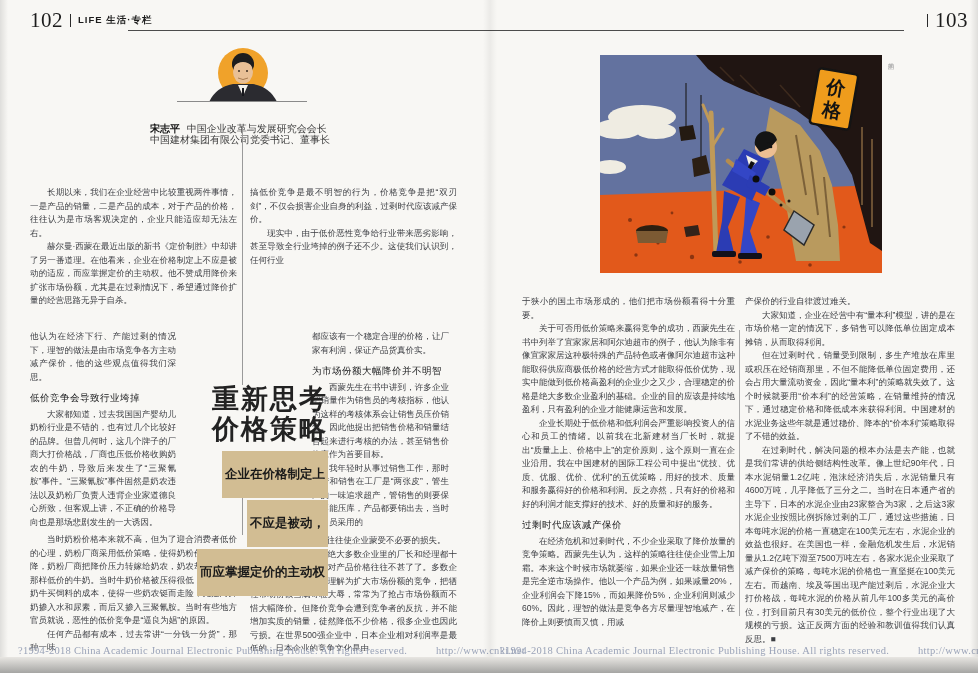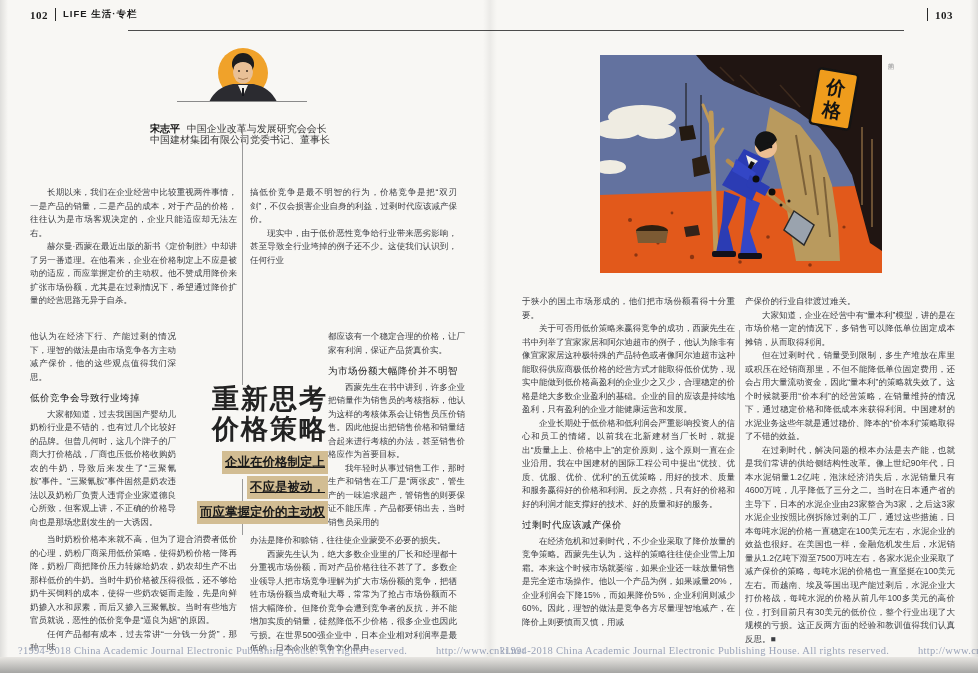--- a/index.html
+++ b/index.html
@@ -8,21 +8,21 @@
   .abs{position:absolute;}
 
   
   .edge-bottom{left:0;top:657px;width:978px;height:16px;background:linear-gradient(180deg,#e8e6e2,#a5a5a3);}
   .edge-left{left:0;top:0;width:8px;height:673px;background:linear-gradient(90deg,rgba(0,0,0,0.10),rgba(0,0,0,0));}
   .edge-right{left:970px;top:0;width:8px;height:673px;background:linear-gradient(270deg,rgba(0,0,0,0.10),rgba(0,0,0,0));}
   .seam{left:483px;top:0;width:14px;height:658px;background:linear-gradient(90deg,rgba(0,0,0,0) 0%,rgba(0,0,0,0.05) 50%,rgba(0,0,0,0) 100%);}
 
   
   .hdr{top:8px;display:flex;align-items:center;color:#1c1c1c;}
-  .pg-num{font-family:"Liberation Serif",serif;font-weight:700;font-size:11px;letter-spacing:0.5px;}
+  .pg-num{font-family:"Liberation Serif",serif;font-weight:400;font-size:21px;letter-spacing:0.5px;}
   .hdr-sep{display:inline-block;width:1px;height:13px;background:#2a2a2a;margin:0 7px;}
   .hdr-label{font-size:9.5px;font-weight:700;letter-spacing:1px;}
   .hrule{left:128px;top:30px;width:776px;height:1px;background:#4c4c4c;}
 
   
   .portrait-box{left:203px;top:44px;width:80px;height:58px;overflow:hidden;}
   .portrait-rule{left:177px;top:101px;width:130px;height:1px;background:#8a8a8a;}
   .author-cap{left:150px;top:123px;width:186px;text-align:left;font-size:10px;line-height:11px;color:#3a3a3a;}
   .author-cap b{font-weight:700;color:#141414;margin-right:4px;}
 
@@ -33,21 +33,21 @@
   .col{color:#3b3d42;font-size:8.5px;line-height:13.5px;text-align:justify;overflow:hidden;}
   .col p{margin:0;}
   .col p.indent{text-indent:2em;}
   .col h3{font-size:9.5px;font-weight:400;color:#17181a;margin:7px 0 3px;letter-spacing:0.5px;text-align:left;}
 
   
   .pullquote{left:158px;top:384px;width:170px;text-align:right;}
   .pq-title{font-family:"Liberation Serif",serif;font-weight:600;font-size:27px;line-height:30px;color:#222;letter-spacing:2px;}
   .pq-sub{margin-top:7px;}
   .pq-sub .row{margin:2px 0;line-height:15px;}
-  .pq-sub span{display:inline-block;font-weight:700;font-size:12.5px;color:#1a1a1a;padding:4px 3px;text-decoration:underline;}
+  .pq-sub span{display:inline-block;font-weight:700;font-size:12.5px;color:#1a1a1a;padding:16px 3px;}
 
   
   .illo{left:600px;top:55px;width:282px;height:218px;overflow:hidden;}
   .illo-credit{left:886px;top:58px;writing-mode:vertical-rl;font-size:6px;color:#a8a8a8;letter-spacing:1px;}
 
   
   .footer{top:645px;font-family:"Liberation Serif",serif;font-size:10.5px;color:#9aa3b8;letter-spacing:0.3px;white-space:nowrap;}
   .footer .url{margin-left:26px;}
 </style>
 </head>
@@ -99,21 +99,21 @@
   </div>
   <div class="abs col" style="left:30px;top:533px;width:207px;height:118px;">
     <p class="indent">当时奶粉价格本来就不高，但为了迎合消费者低价的心理，奶粉厂商采用低价策略，使得奶粉价格一降再降，奶粉厂商把降价压力转嫁给奶农，奶农却生产不出那样低价的牛奶。当时牛奶价格被压得很低，还不够给奶牛买饲料的成本，使得一些奶农铤而走险，先是向鲜奶掺入水和尿素，而后又掺入三聚氰胺。当时有些地方官员就说，恶性的低价竞争是“逼良为娼”的原因。</p>
     <p class="indent">任何产品都有成本，过去常讲“一分钱一分货”，那种一味</p>
   </div>
 
   <div class="abs col" style="left:250px;top:186px;width:207px;height:143px;">
     <p>搞低价竞争是最不明智的行为，价格竞争是把“双刃剑”，不仅会损害企业自身的利益，过剩时代应该减产保价。</p>
     <p class="indent">现实中，由于低价恶性竞争给行业带来恶劣影响，甚至导致全行业垮掉的例子还不少。这使我们认识到，任何行业</p>
   </div>
-  <div class="abs col" style="left:328px;top:330px;width:137px;height:202px;">
+  <div class="abs col" style="left:312px;top:330px;width:137px;height:202px;">
     <p>都应该有一个稳定合理的价格，让厂家有利润，保证产品货真价实。</p>
     <h3>为市场份额大幅降价并不明智</h3>
     <p class="indent">西蒙先生在书中讲到，许多企业把销量作为销售员的考核指标，他认为这样的考核体系会让销售员压价销售。因此他提出把销售价格和销量结合起来进行考核的办法，甚至销售价格应作为首要目标。</p>
     <p class="indent">我年轻时从事过销售工作，那时生产和销售在工厂是“两张皮”，管生产的一味追求超产，管销售的则要保证不能压库，产品都要销出去，当时销售员采用的</p>
   </div>
   <div class="abs col" style="left:250px;top:534px;width:207px;height:117px;">
     <p>办法是降价和赊销，往往使企业蒙受不必要的损失。</p>
     <p class="indent">西蒙先生认为，绝大多数企业里的厂长和经理都十分重视市场份额，而对产品价格往往不甚了了。多数企业领导人把市场竞争理解为扩大市场份额的竞争，把牺牲市场份额当成奇耻大辱，常常为了抢占市场份额而不惜大幅降价。但降价竞争会遭到竞争者的反抗，并不能增加实质的销量，徒然降低不少价格，很多企业也因此亏损。在世界500强企业中，日本企业相对利润率是最低的，日本企业的竞争文化是由</p>
   </div>
 

